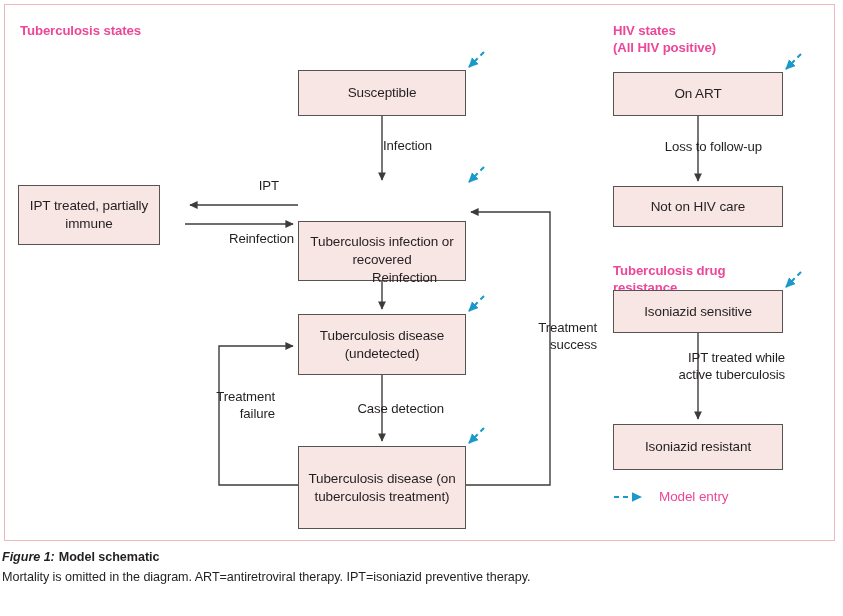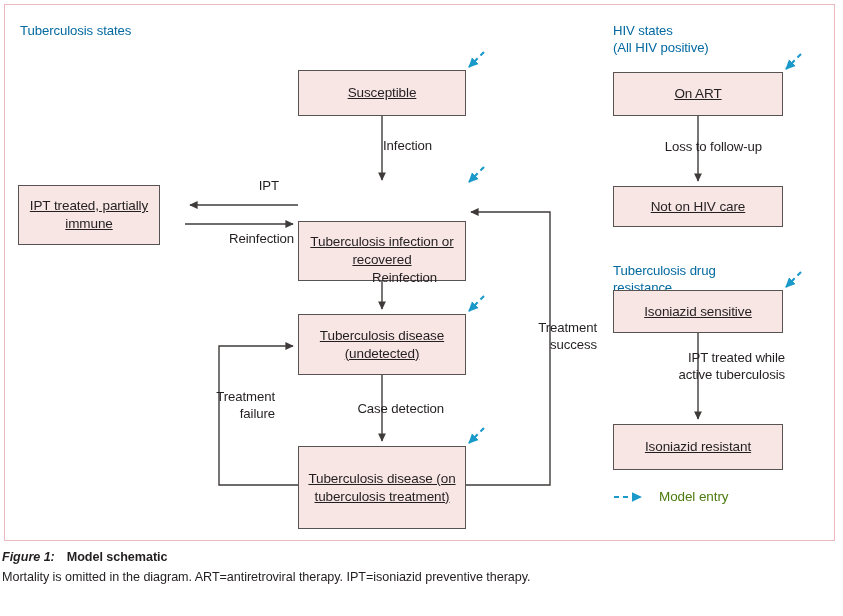--- a/index.html
+++ b/index.html
@@ -33,28 +33,28 @@
     border:1.4px solid #575353;
     display:flex;
     align-items:center;
     justify-content:center;
     text-align:center;
     font-size:13.5px;
     line-height:1.33;
     color:#231f20;
     letter-spacing:-0.1px;
   }
-  .node span{display:block;padding:0 4px;text-decoration:underline;}
+  .node span{display:block;padding:0 4px;}
 
   
   .heading{
     position:absolute;
     font-size:13.2px;
-    font-weight:normal;
-    color:#0369a1;
+    font-weight:bold;
+    color:#ec4899;
     line-height:1.3;
     letter-spacing:-0.1px;
     white-space:pre-line;
   }
 
   
   .elabel{
     position:absolute;
     font-size:13.2px;
     line-height:1.26;
@@ -64,21 +64,21 @@
     letter-spacing:-0.1px;
   }
 
   
   .legend{position:absolute;left:613px;top:486px;}
   .legend-row{
     display:flex;align-items:center;
     height:21px;
   }
   .legend-swatch{width:42px;height:16px;flex:0 0 42px;}
-  .legend-text{font-size:13.5px;color:#4d7c0f;margin-left:4px;letter-spacing:-0.1px;}
+  .legend-text{font-size:13.5px;color:#ec4899;margin-left:4px;letter-spacing:-0.1px;}
 
   
   .caption{
     position:absolute;
     left:2px;top:548px;
     width:838px;
     font-size:12.6px;
     line-height:1.5;
     color:#231f20;
     letter-spacing:-0.05px;
@@ -215,17 +215,17 @@
             </marker>
           </defs>
           <line x1="1" y1="8" x2="20" y2="8" stroke="#1b9ac9" stroke-width="2.2" stroke-dasharray="5,4" marker-end="url(#lg1)"></line>
         </svg>
       </span>
       <span class="legend-text">Model entry</span>
     </div>
   </div>
 
   <div class="caption">
-    <span class="fig">Figure 1:</span><span class="figttl" style="margin-left:12px;">Model schematic</span>
+    <span class="fig">Figure 1:</span><span class="figttl" style="margin-left:4px;">Model schematic</span>
     <span class="sub">Mortality is omitted in the diagram. ART=antiretroviral therapy. IPT=isoniazid preventive therapy.</span>
   </div>
 
 </div>
 
 </body></html>

